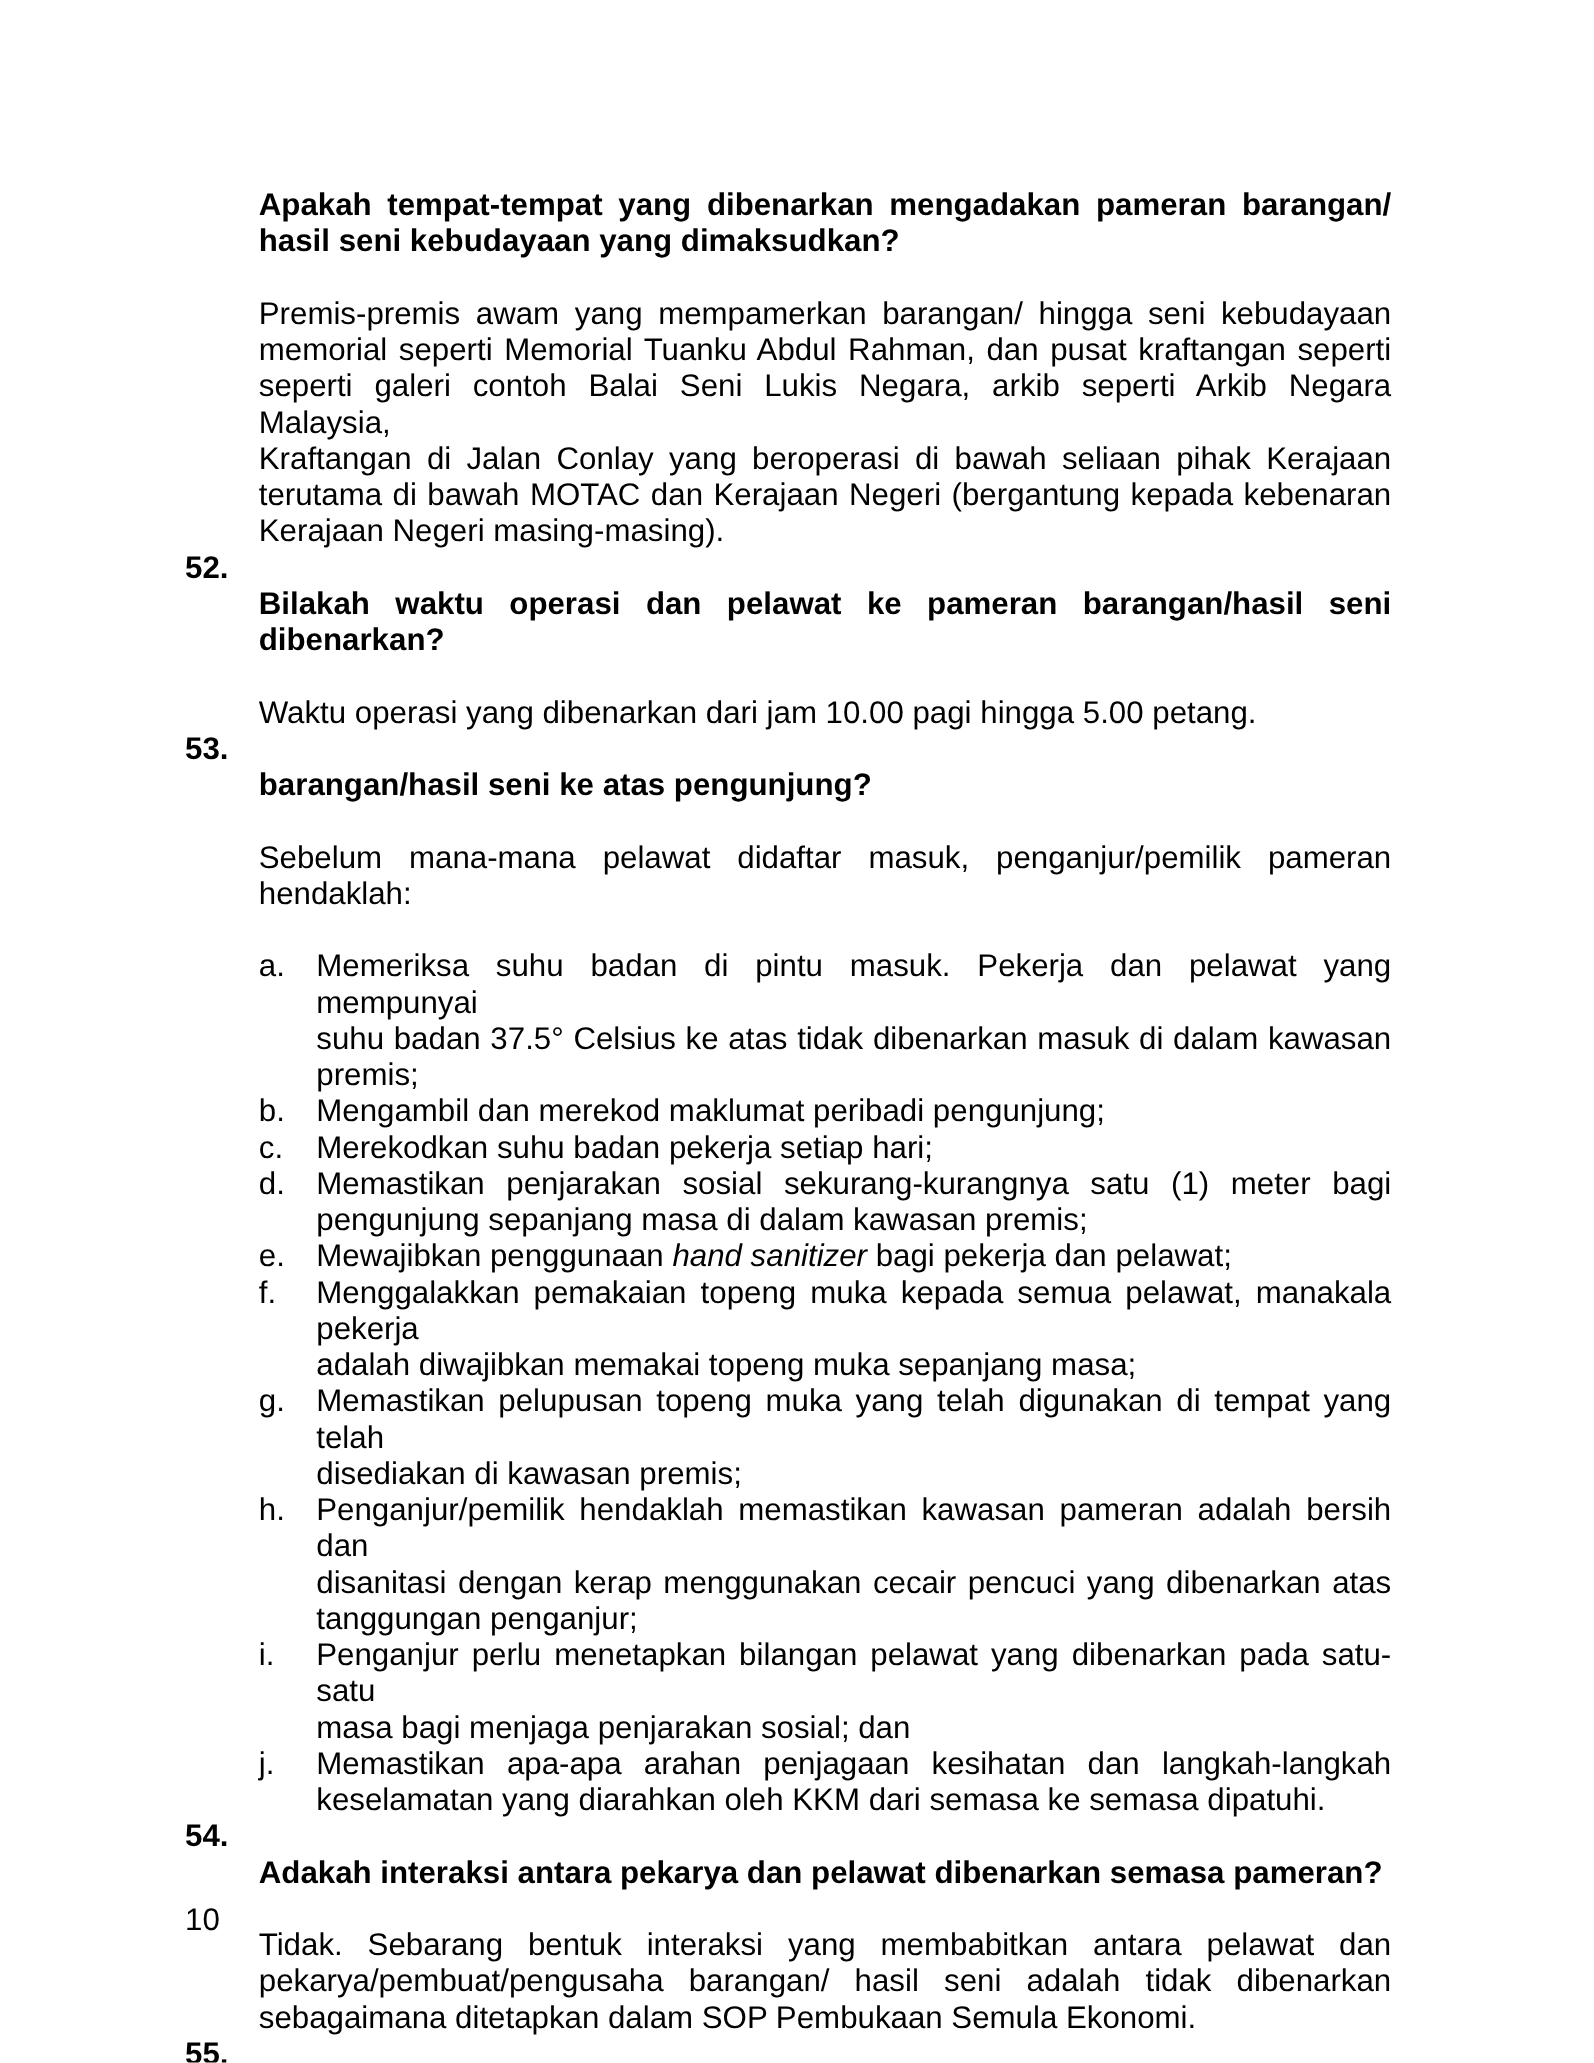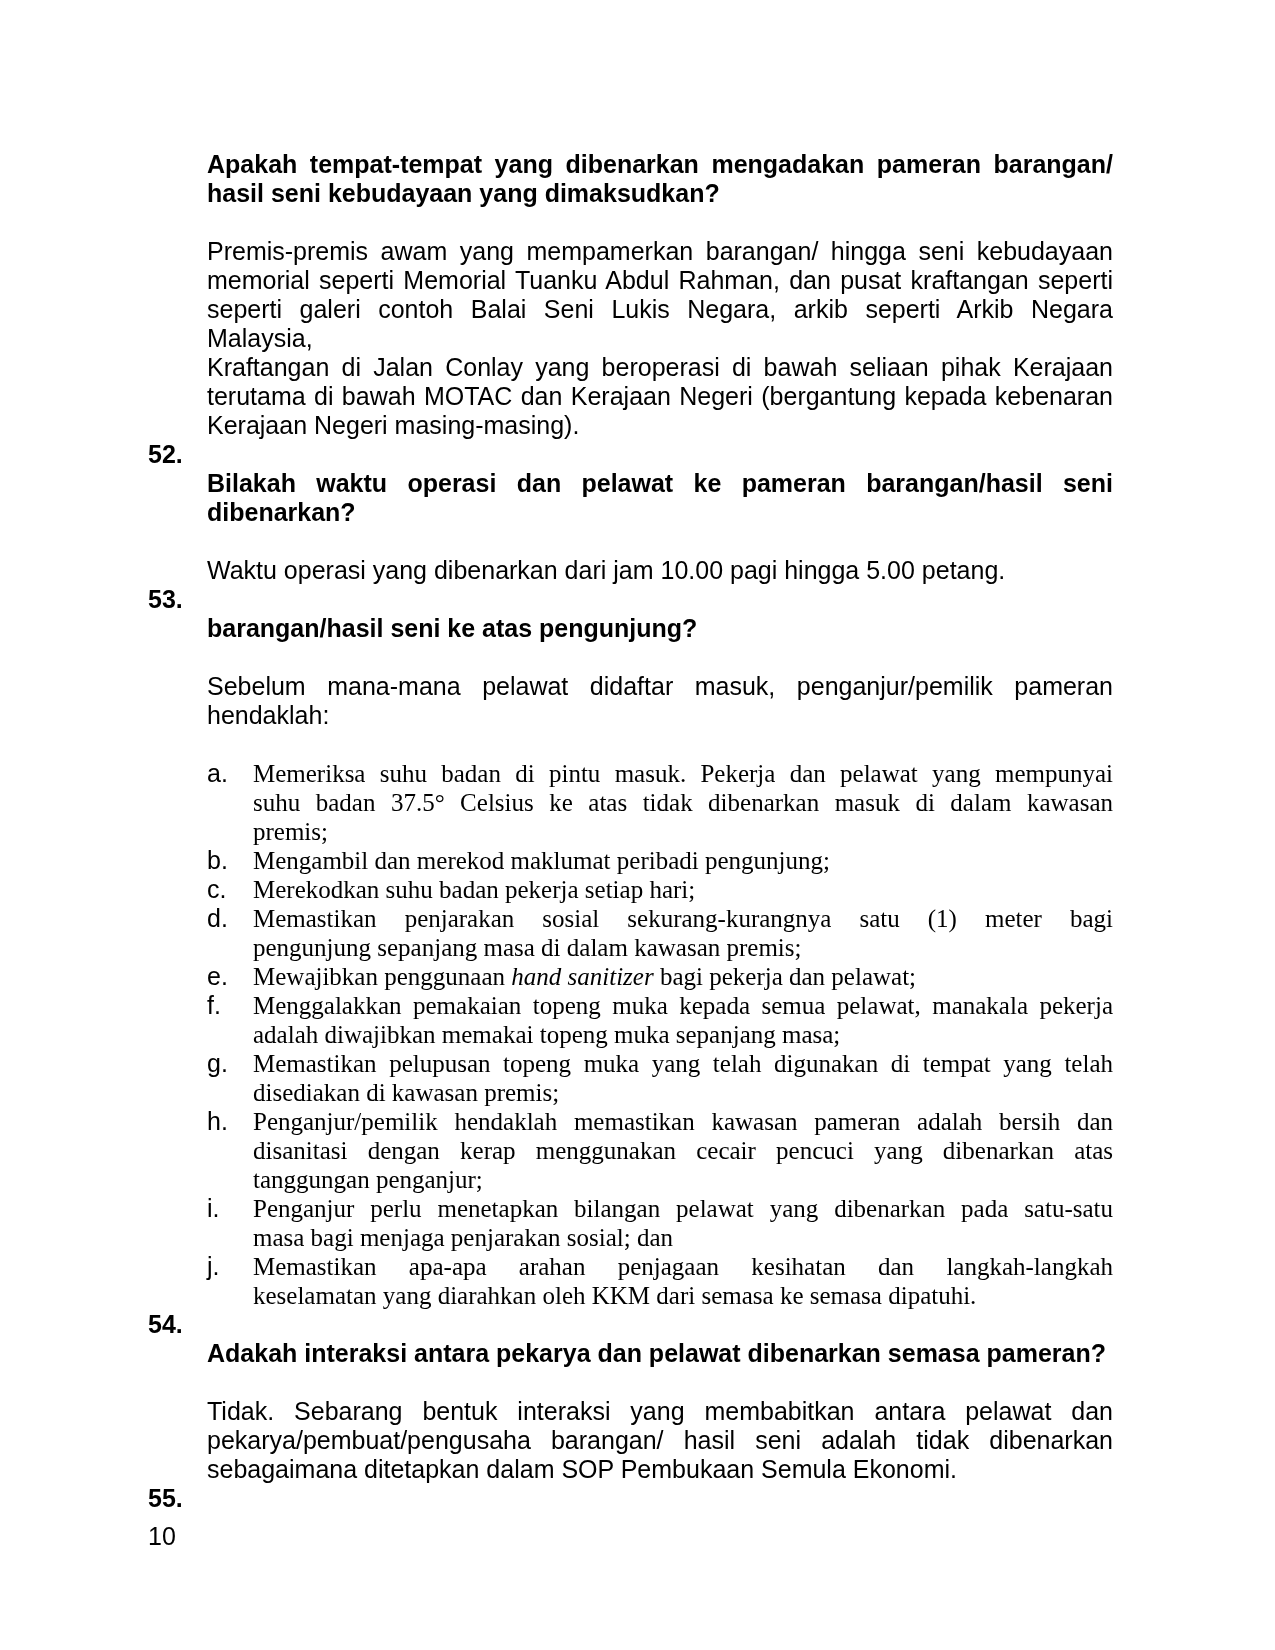--- a/index.html
+++ b/index.html
@@ -13,21 +13,21 @@
   .qa{display:flex;align-items:flex-end;}
   .num{width:59px;flex:0 0 59px;font-weight:700;}
   .content{width:906px;flex:0 0 906px;}
   .block{margin-bottom:29px;}
   .heading{font-weight:700;}
   .line{text-align:justify;text-align-last:justify;}
   .block .line:last-child{text-align-last:left;}
   .sublist{margin-bottom:29px;}
   .li{display:flex;align-items:flex-start;}
   .marker{width:46px;flex:0 0 46px;}
-  .litext{flex:1 1 auto;margin-bottom:0;min-width:0;font-family:Liberation Serif, serif;}
+  .litext{flex:1 1 auto;margin-bottom:0;min-width:0;}
   em{font-style:italic;font-weight:inherit;margin-top:28px;}
   .page-footer{
     position:absolute;left:148px;top:1522px;width:965px;
     text-align:left;
   }
 </style>
 </head>
 <body>
 
 <div class="page">

